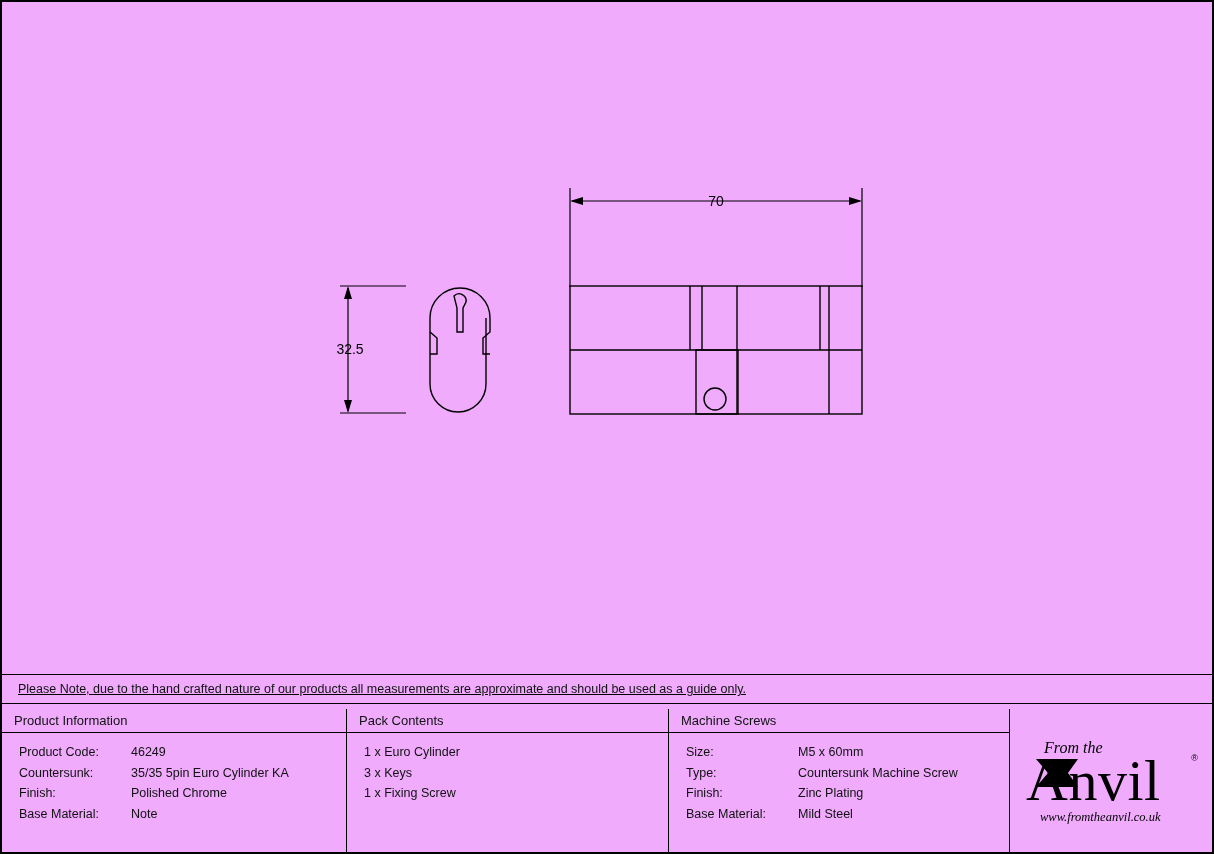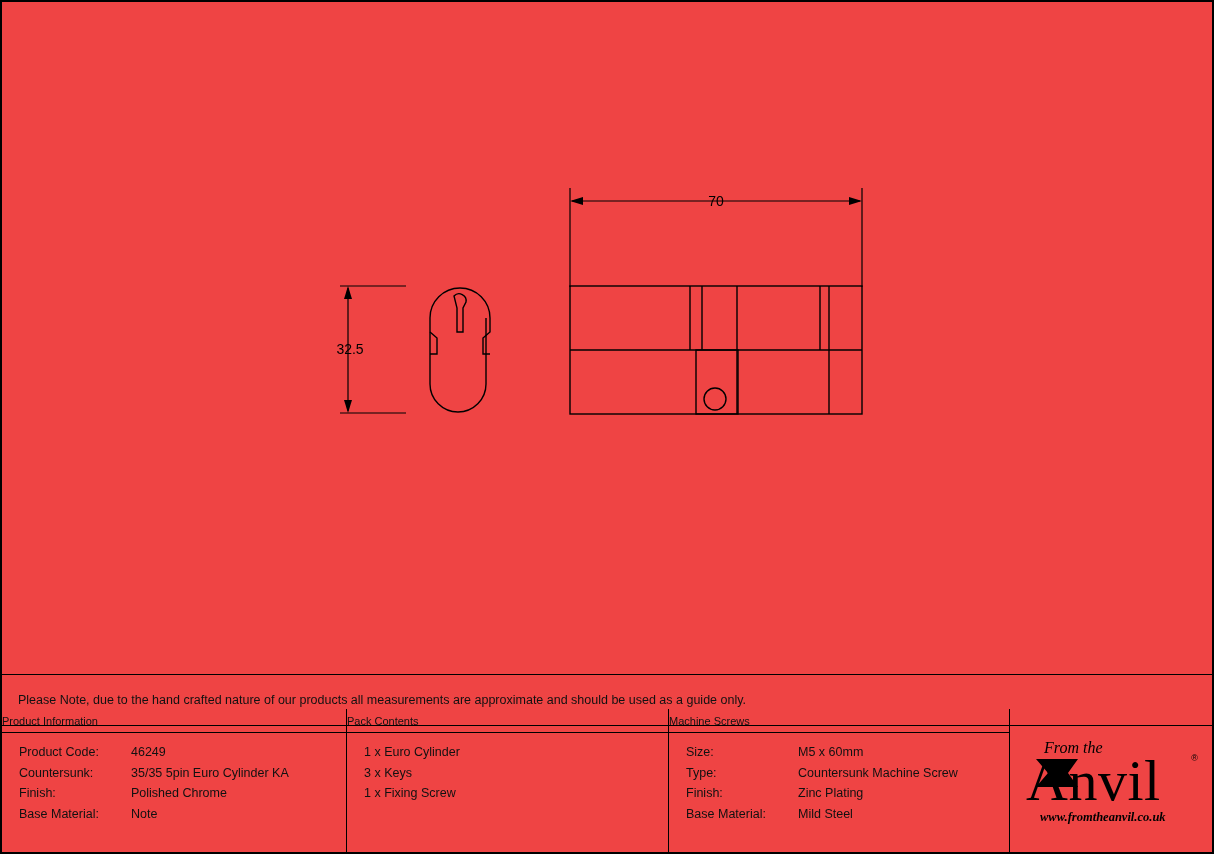--- a/index.html
+++ b/index.html
@@ -10,45 +10,46 @@
   body {
     font-family: "Liberation Sans", sans-serif;
     color: #000000;
   }
   #page {
     position: relative;
     width: 1214px;
     height: 854px;
     box-sizing: border-box;
     border: 2px solid #000000;
-    background: #ef4444;
+    background: #f0abfc;
     overflow: hidden;
   }
 
   
   #drawing {
     position: absolute;
     left: 0; top: 0;
     width: 1210px;
     height: 672px;
   }
   #drawing svg { display: block; }
 
   
   #note-bar {
     position: absolute;
     left: 0;
     top: 672px;
     width: 1210px;
-    height: 52px;
+    height: 30px;
     border-top: 1px solid #000000;
     border-bottom: 1px solid #000000;
     box-sizing: border-box;
     display: flex;
     align-items: center;
+    text-decoration: underline;
   }
   #note-text {
     padding-left: 16px;
     font-size: 12.5px;
     color: #111111;
   }
 
   
   #table-area {
     position: absolute;
@@ -66,22 +67,22 @@
   }
   .col.product { width: 345px; }
   .col.pack    { width: 322px; }
   .col.screws  { width: 341px; }
   .col.logo    { width: 202px; border-right: none; }
 
   .col-head {
     height: 24px;
     line-height: 24px;
     border-bottom: 1px solid #000000;
-    padding-left: 0;
-    font-size: 11px;
+    padding-left: 12px;
+    font-size: 13px;
     color: #111111;
     box-sizing: border-box;
   }
   .col-body {
     padding: 9px 0 0 17px;
   }
   .kv {
     display: flex;
     font-size: 12.5px;
     line-height: 20.5px;
@@ -132,21 +133,20 @@
     color: #000000;
   }
   .logo-url {
     position: absolute;
     left: 22px;
     bottom: 4px;
     font-family: "Liberation Serif", serif;
     font-size: 12.5px;
     font-style: italic;
     color: #000000;
-    font-weight: bold;
   }
   .logo-shape { position: absolute; left: 14px; top: 20px; }
 </style>
 </head>
 <body>
 
 <div id="page">
 
   <div id="drawing">
     <svg width="1210" height="672" viewBox="0 0 1210 672" xmlns="http://www.w3.org/2000/svg">

